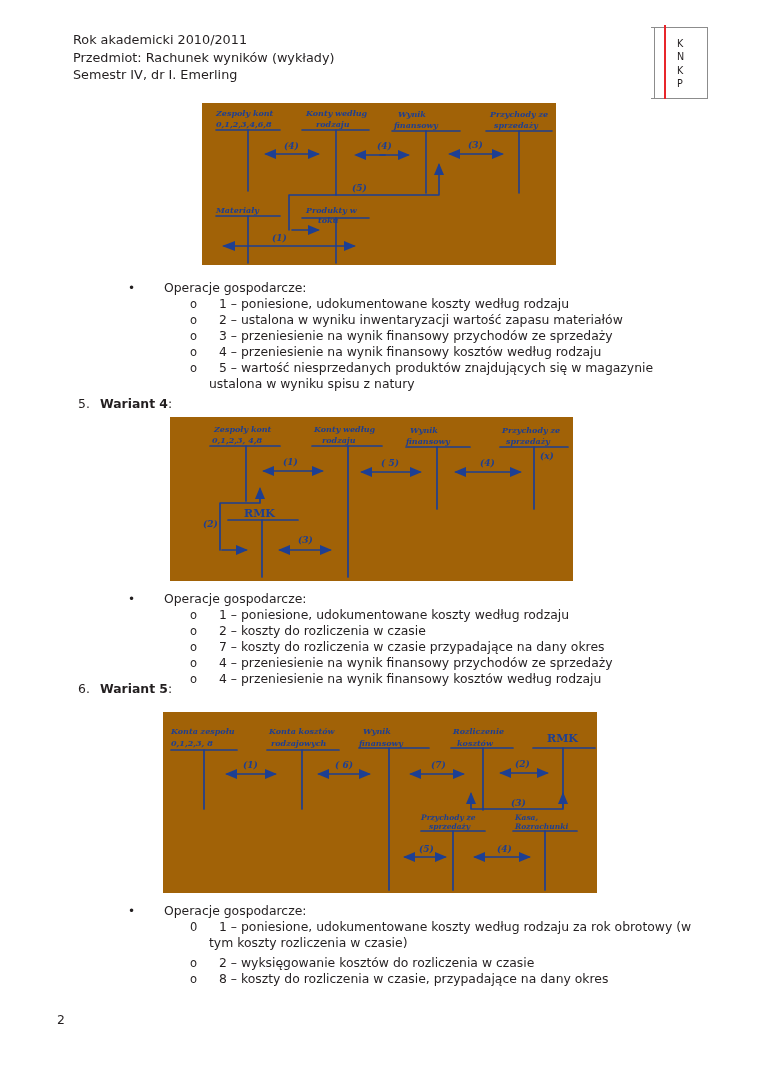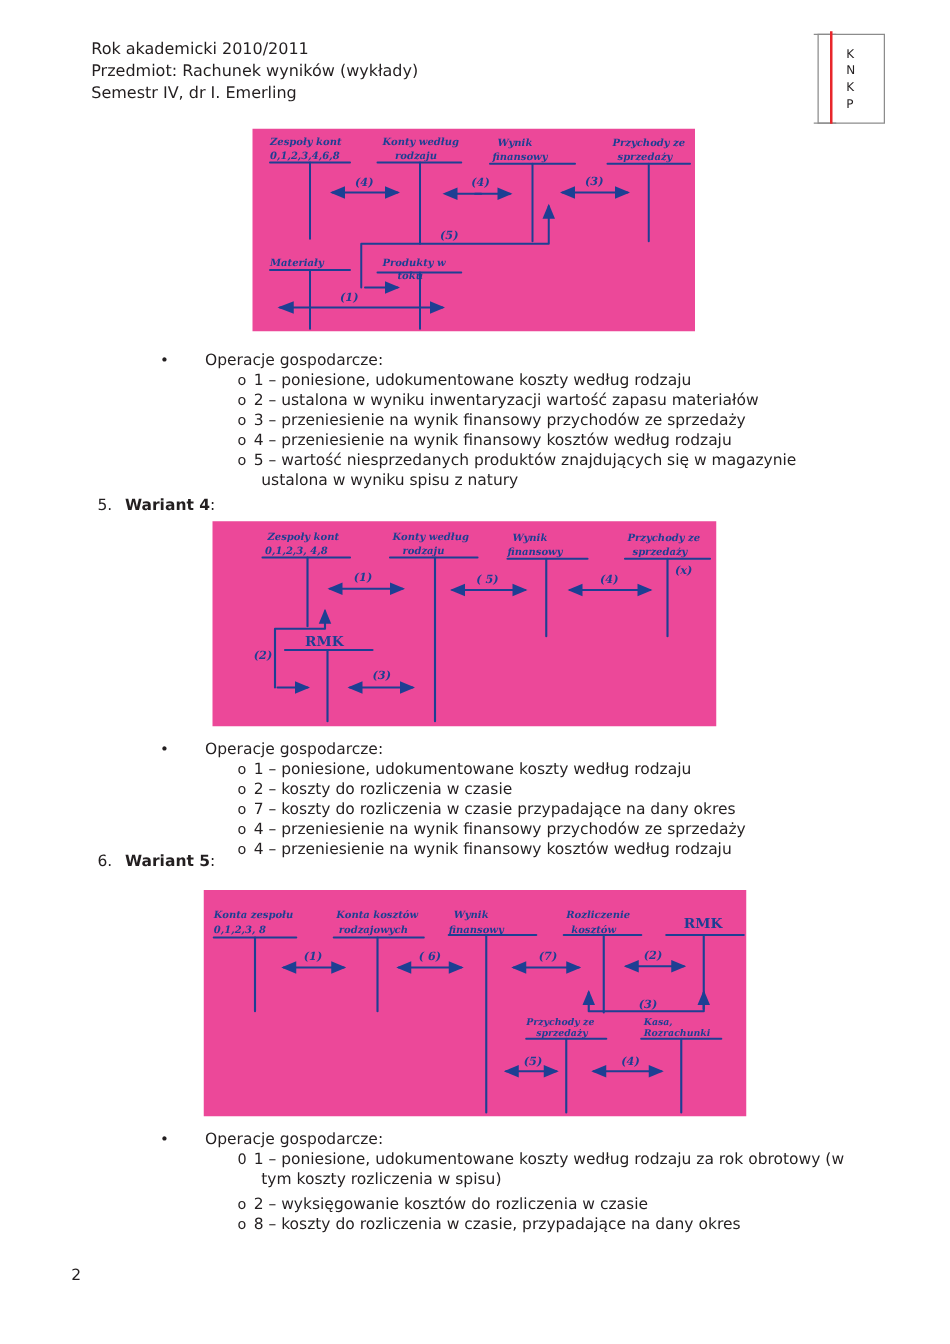--- a/index.html
+++ b/index.html
@@ -24,33 +24,33 @@
   .logo .letters{
     position:absolute;left:22px;top:9px;font-size:9.6px;line-height:13.4px;color:#231f20;
   }
 
   
   .bullet-line{position:absolute;font-size:12.4px;line-height:16px;white-space:nowrap;}
   .bullet-dot{position:absolute;left:128px;font-size:12px;}
   .bullet-text{position:absolute;left:164px;}
   .sub-line{position:absolute;font-size:12.4px;line-height:16px;white-space:nowrap;}
   .sub-mark{position:absolute;left:190px;font-size:11.5px;}
-  .sub-text{position:absolute;left:203px;}
+  .sub-text{position:absolute;left:219px;}
   .cont-text{position:absolute;left:209px;font-size:12.4px;line-height:16px;white-space:nowrap;}
 
   .num-line{position:absolute;font-size:12.4px;line-height:16px;white-space:nowrap;}
   .num-mark{position:absolute;left:78px;}
   .num-text{position:absolute;left:100px;font-weight:bold;}
   .num-text .nb{font-weight:normal;}
 
   .pageno{position:absolute;left:57px;top:1012px;font-size:12.4px;}
 
   
   .scan{
-    position:absolute;background:#ec4899;overflow:hidden;
+    position:absolute;background:#a16207;overflow:hidden;
   }
   .scan svg{display:block;}
   .hw{
     font-family:"DejaVu Serif", serif;
     font-style:italic;font-weight:bold;
     fill:#1d3f93;
   }
 </style>
 </head>
 <body>
@@ -332,21 +332,21 @@
   </div>
 
   <div class="bullet-line" style="top:903px;">
     <span class="bullet-dot">•</span>
     <span class="bullet-text">Operacje gospodarcze:</span>
   </div>
   <div class="sub-line" style="top:919px;">
     <span class="sub-mark">0</span>
     <span class="sub-text">1 – poniesione, udokumentowane koszty według rodzaju za rok obrotowy (w</span>
   </div>
-  <div class="cont-text" style="top:935px;">tym koszty rozliczenia w spisu)</div>
+  <div class="cont-text" style="top:935px;">tym koszty rozliczenia w czasie)</div>
   <div class="sub-line" style="top:955px;">
     <span class="sub-mark">o</span>
     <span class="sub-text">2 – wyksięgowanie kosztów do rozliczenia w czasie</span>
   </div>
   <div class="sub-line" style="top:971px;">
     <span class="sub-mark">o</span>
     <span class="sub-text">8 – koszty do rozliczenia w czasie, przypadające na dany okres</span>
   </div>
 
   <div class="pageno">2</div>

